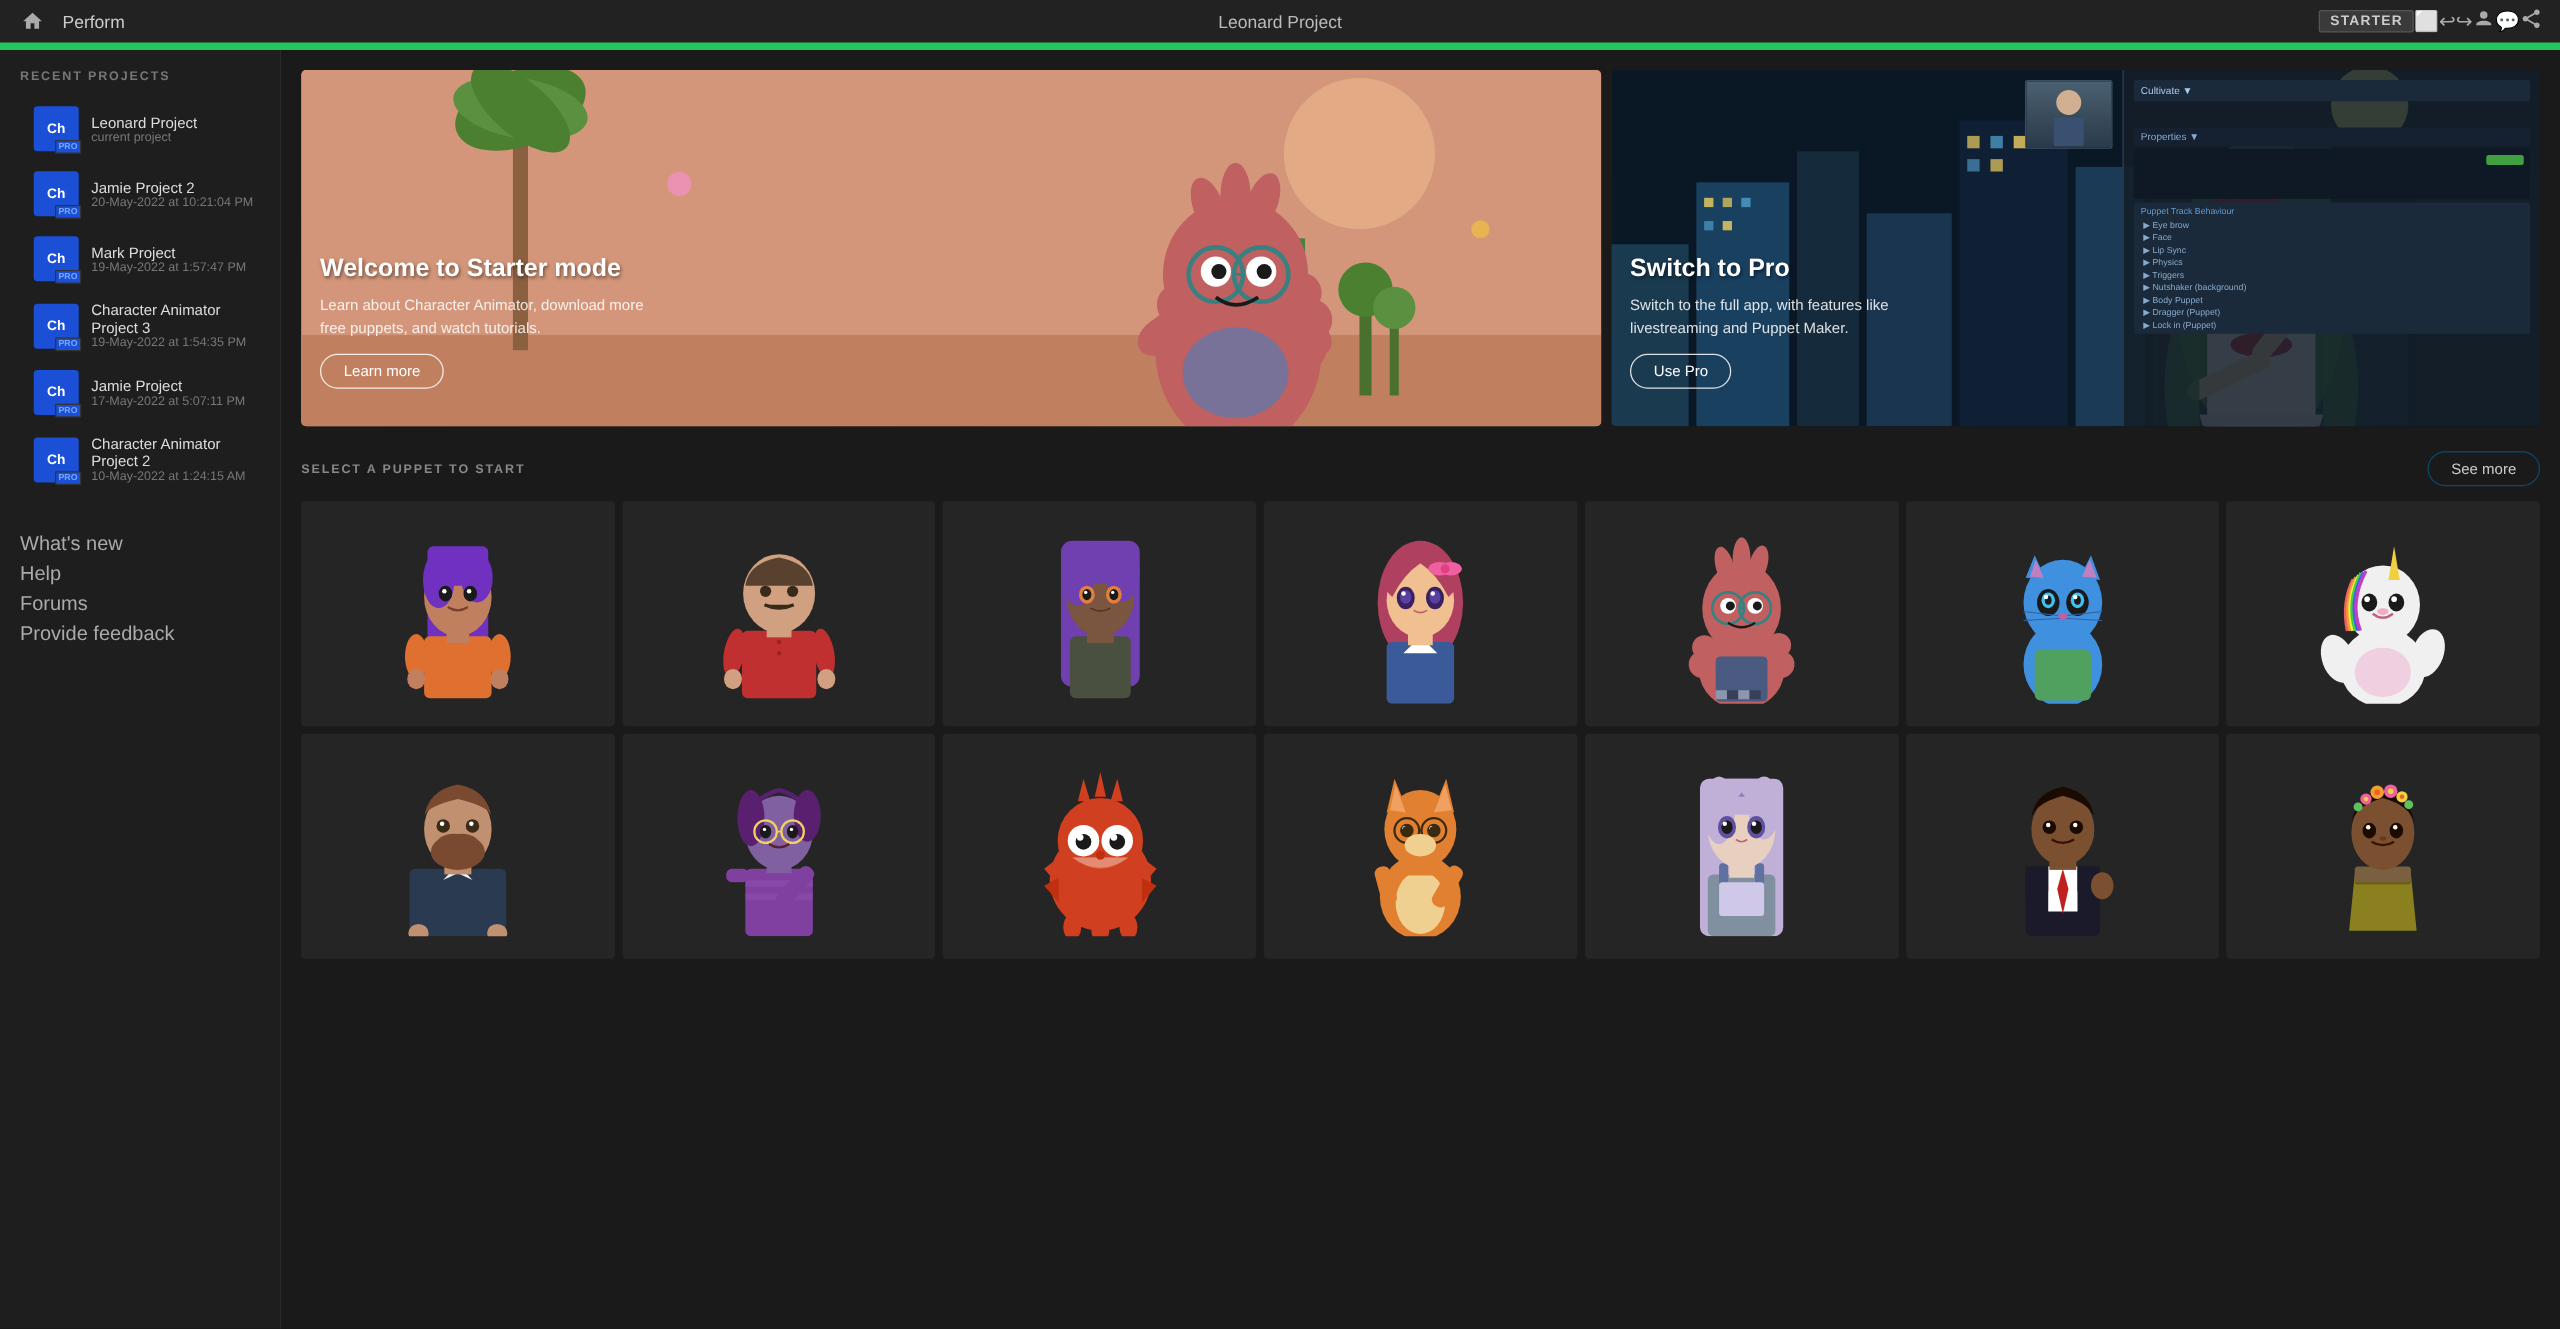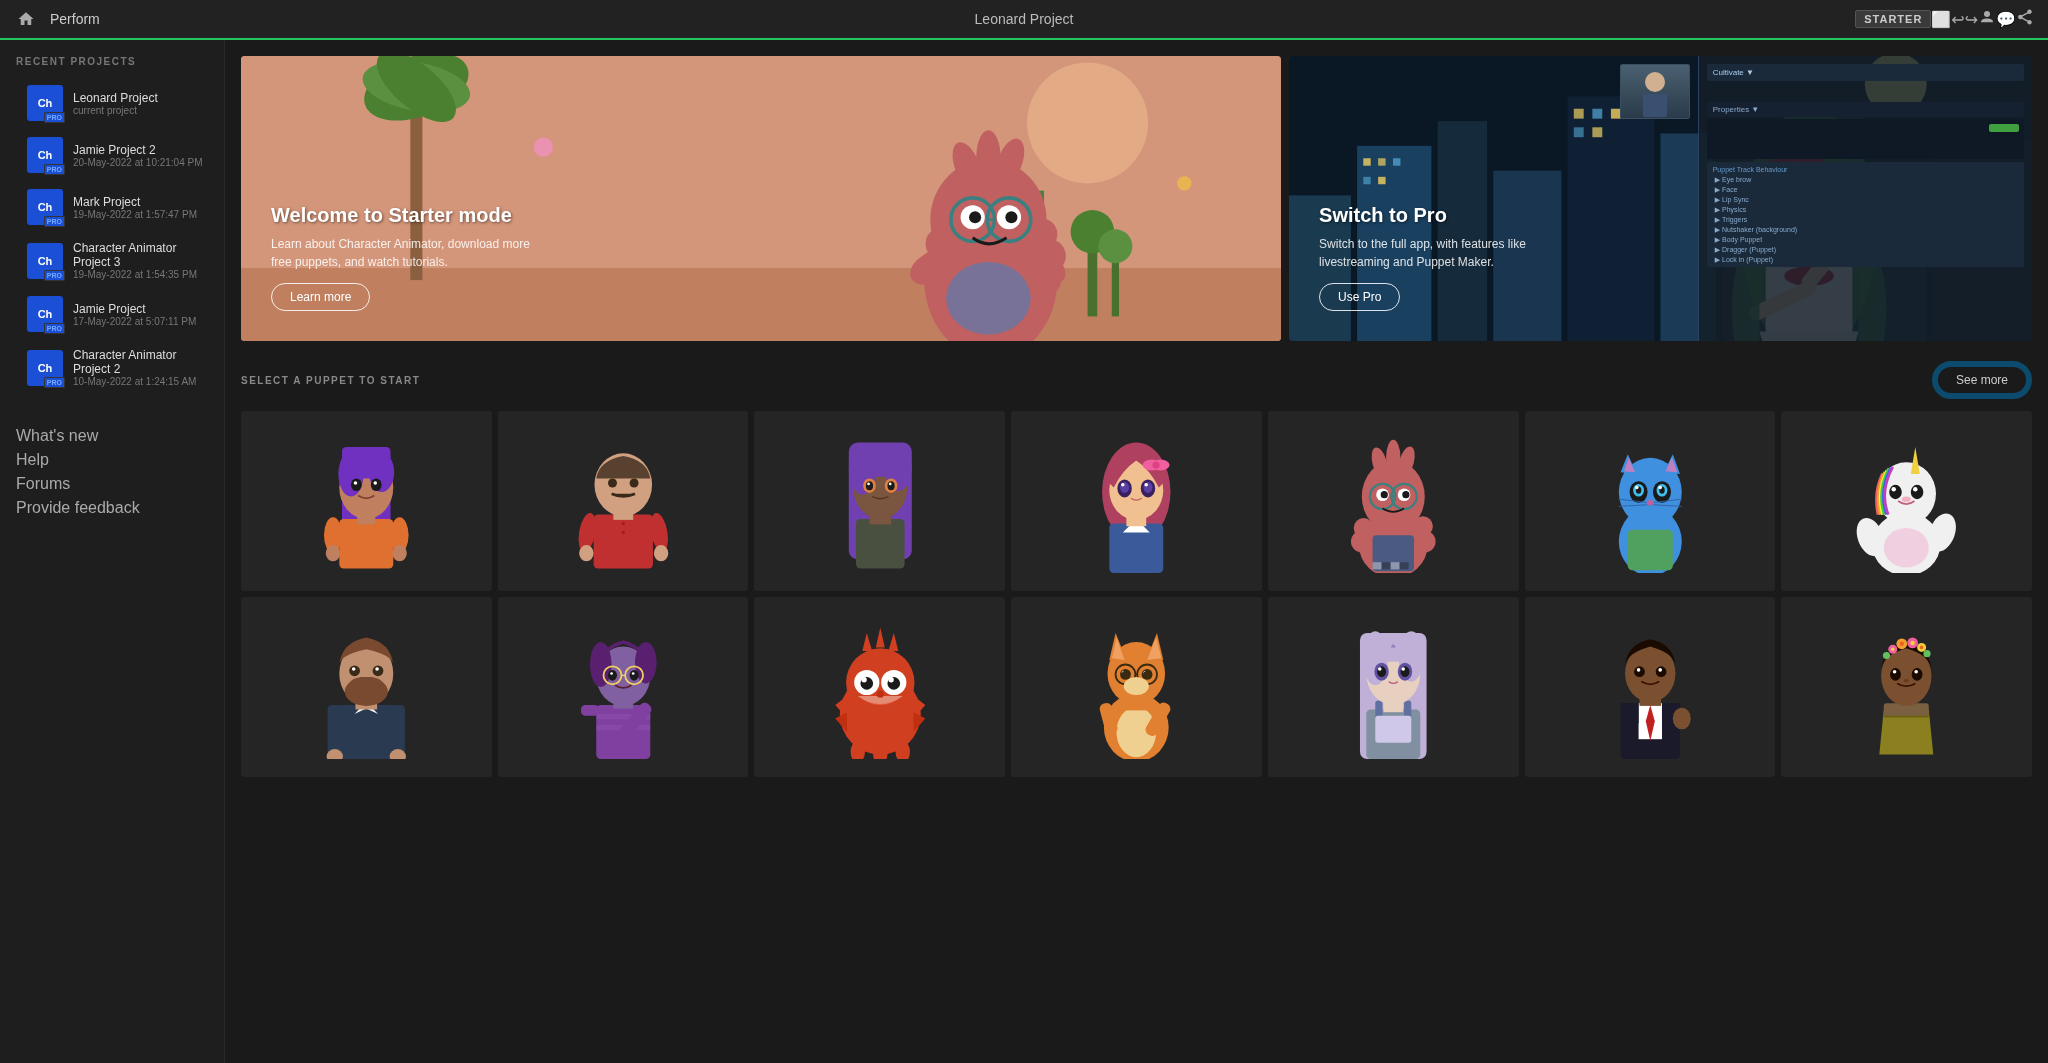--- a/index.html
+++ b/index.html
@@ -12,21 +12,21 @@
       overflow: hidden;
       font-size: 13px;
     }
 
     
     .topbar {
       display: flex;
       align-items: center;
       height: 40px;
       background: #222;
-      border-bottom: 2px solid #22c55e;
+      border-bottom: 6px solid #22c55e;
       padding: 0 14px;
       justify-content: space-between;
     }
     .topbar-left {
       display: flex;
       align-items: center;
       gap: 12px;
     }
     .home-icon-wrap {
       width: 24px; height: 24px;
@@ -173,21 +173,21 @@
       flex: 1.4;
       background: linear-gradient(135deg, #d4967a 0%, #c8855a 30%, #a06040 60%, #7a9060 100%);
     }
     .hero-banner-right {
       flex: 1;
       background: linear-gradient(135deg, #1a2a3a 0%, #0d1f2d 50%, #0a1520 100%);
     }
     .hero-content {
       position: absolute;
       bottom: 30px;
-      left: 30px;
+      left: 15px;
       max-width: 260px;
       margin-top: 36px;
     }
     .hero-title {
       font-size: 20px;
       color: #fff;
       font-weight: 600;
       margin-bottom: 8px;
       text-shadow: 1px 1px 3px rgba(0,0,0,0.5);
     }
@@ -217,21 +217,21 @@
     }
     .puppet-section-label {
       font-size: 10px;
       color: #888;
       letter-spacing: 1.5px;
       text-transform: uppercase;
       font-weight: bold;
     }
     .see-more-btn {
       background: transparent;
-      border: 6px solid #0c4a6e;
+      border: 1px solid #0c4a6e;
       color: #ccc;
       padding: 6px 18px;
       border-radius: 20px;
       font-size: 12px;
       cursor: pointer;
     }
 
     .puppet-grid {
       display: grid;
       grid-template-columns: repeat(7, 1fr);

